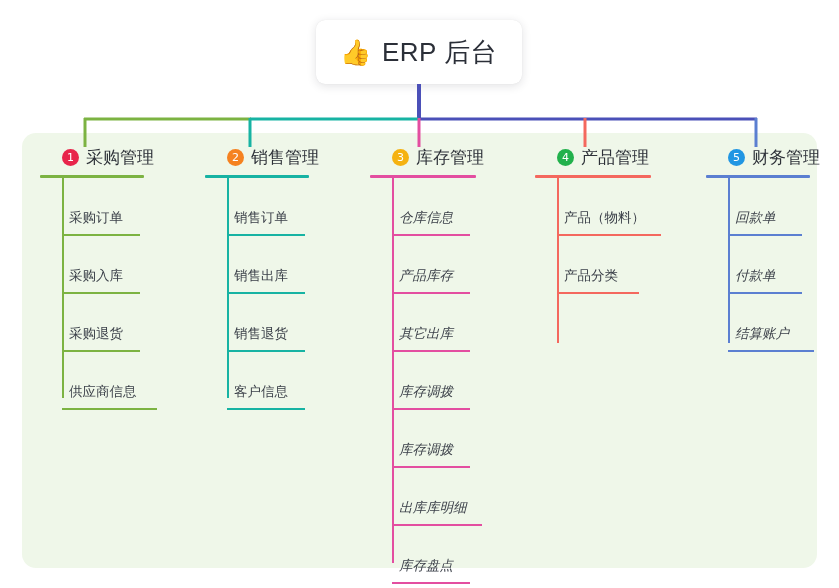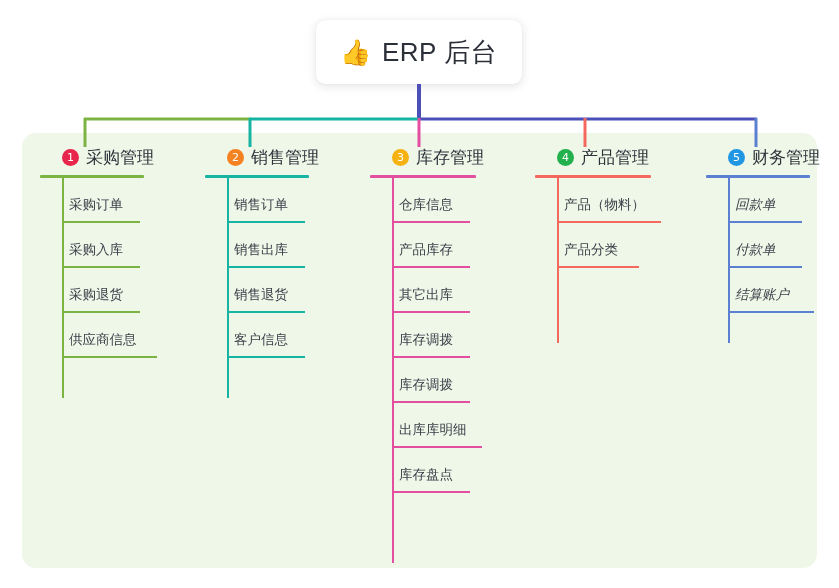--- a/index.html
+++ b/index.html
@@ -100,21 +100,21 @@
     white-space: nowrap;
   }
   .head-rule {
     height: 3px;
     border-radius: 1px;
     margin-top: 6px;
   }
 
   .leaf {
     position: relative;
-    height: 45px;
+    height: 58px;
     box-sizing: border-box;
   }
   .leaf-label {
     position: absolute;
     left: 29px;
     bottom: 9px;
     font-size: 13.5px;
     color: #3a3f48;
     white-space: nowrap;
   }
@@ -206,21 +206,21 @@
             <span class="leaf-rule" style="background: rgb(23, 179, 163); width: 78px;"></span>
           </div>
         </div>
       </div>
       <div class="col" style="left: 370px;">
         <div class="col-head">
           <span class="badge" style="background: rgb(245, 178, 17);">3</span>
           <span class="col-title">库存管理</span>
         </div>
         <div class="head-rule" style="background: rgb(227, 78, 160); width: 106px; margin-left: 0px;"></div>
-        <div style="position: relative;">
+        <div style="position: relative; font-style: italic;">
           <div style="position: absolute; left: 22px; top: 0px; width: 1.6px; height: 385px; background: rgb(227, 78, 160);"></div>
           <div class="leaf">
             <span class="leaf-label">仓库信息</span>
             <span class="leaf-rule" style="background: rgb(227, 78, 160); width: 78px;"></span>
           </div>
           <div class="leaf">
             <span class="leaf-label">产品库存</span>
             <span class="leaf-rule" style="background: rgb(227, 78, 160); width: 78px;"></span>
           </div>
           <div class="leaf">

